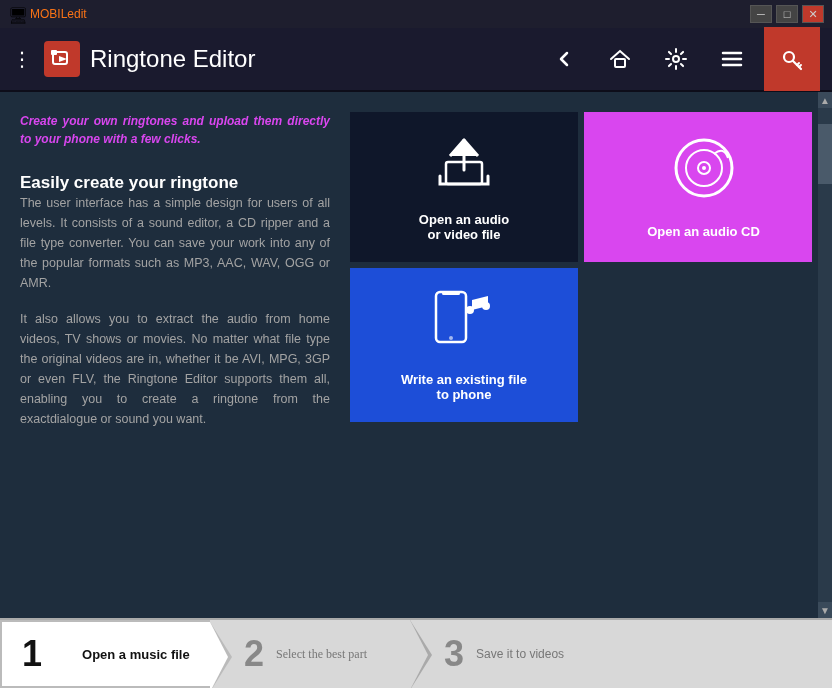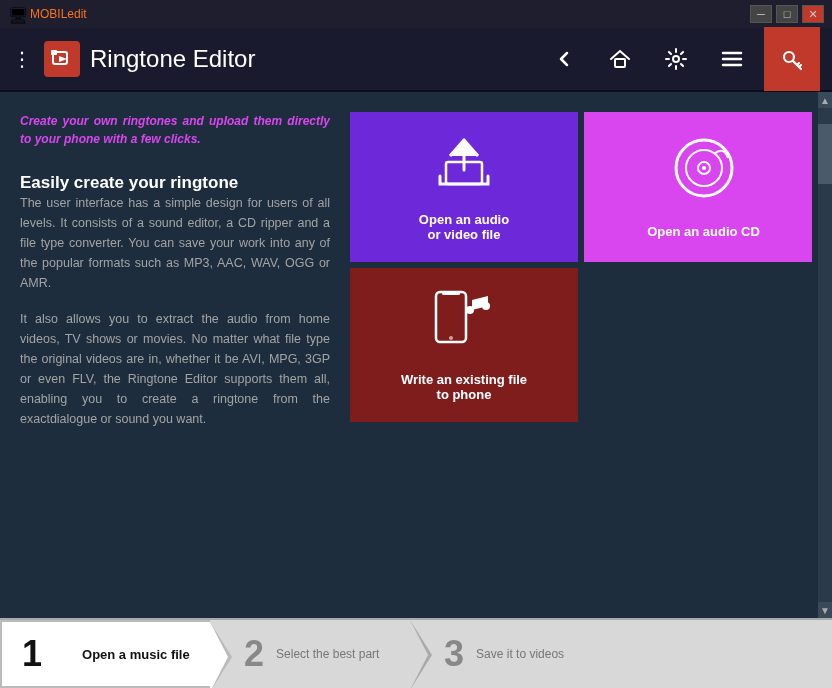--- a/index.html
+++ b/index.html
@@ -117,23 +117,23 @@
       justify-content: center;
       padding: 20px 10px;
       color: #fff;
       font-size: 13px;
       font-weight: bold;
       text-align: center;
       cursor: pointer;
       min-height: 150px;
     }
     .tile-icon { font-size: 52px; margin-bottom: 12px; }
-    .tile.purple { background: #6d28d9; }
+    .tile.purple { background: #0f172a; }
     .tile.olive { background: #d946ef; padding-left: 21px; }
-    .tile.crimson { background: #7f1d1d; }
+    .tile.crimson { background: #1d4ed8; }
   </style>
 </head>
 <body>
 
 <div class="title-bar">
   <span class="title-bar-icon">🖥</span>
   <span class="title-bar-text">MOBILedit</span>
   <div class="title-bar-controls">
     <div class="title-bar-btn">─</div>
     <div class="title-bar-btn">□</div>
@@ -252,21 +252,21 @@
   <div style="display:flex; align-items:center; background:#fff; padding:0 16px 0 20px; min-width:210px; border:2px solid #bbb; border-right:none; position:relative; z-index:3;">
     <span style="font-size:36px; font-weight:bold; color:#111; margin-right:12px;">1</span>
     <span style="font-size:13px; color:#111; font-weight:bold;margin-left:28px;">Open a music file</span>
 
     <div style="position:absolute; right:-22px; top:0; width:0; height:0; border-top:35px solid transparent; border-bottom:35px solid transparent; border-left:22px solid #bbb; z-index:4;"></div>
     <div style="position:absolute; right:-18px; top:0; width:0; height:0; border-top:35px solid transparent; border-bottom:35px solid transparent; border-left:18px solid #fff; z-index:5;"></div>
   </div>
 
   <div style="display:flex; align-items:center; background:#d8d8d8; padding:0 16px 0 34px; min-width:200px; position:relative; z-index:2;">
     <span style="font-size:36px; font-weight:bold; color:#888; margin-right:12px;">2</span>
-    <span style="font-size:12px; color:#777;">Select the best part</span>
+    <span style="font-size:12px; color:#777;font-family:Liberation Serif, serif;">Select the best part</span>
 
     <div style="position:absolute; right:-22px; top:0; width:0; height:0; border-top:35px solid transparent; border-bottom:35px solid transparent; border-left:22px solid #aaa; z-index:3;"></div>
     <div style="position:absolute; right:-18px; top:0; width:0; height:0; border-top:35px solid transparent; border-bottom:35px solid transparent; border-left:18px solid #d8d8d8; z-index:4;"></div>
   </div>
 
   <div style="display:flex; align-items:center; background:#d8d8d8; padding:0 16px 0 34px; flex:1; position:relative; z-index:1;">
     <span style="font-size:36px; font-weight:bold; color:#888; margin-right:12px;">3</span>
     <span style="font-size:12px; color:#777;">Save it to videos</span>
   </div>
 

